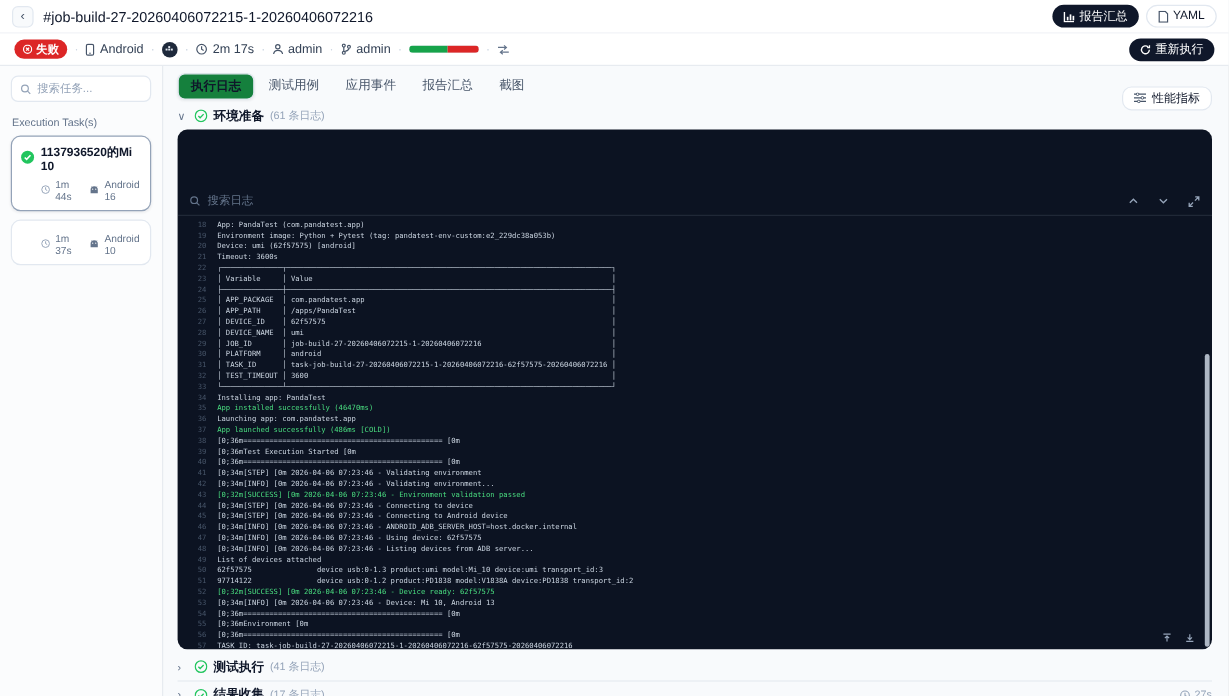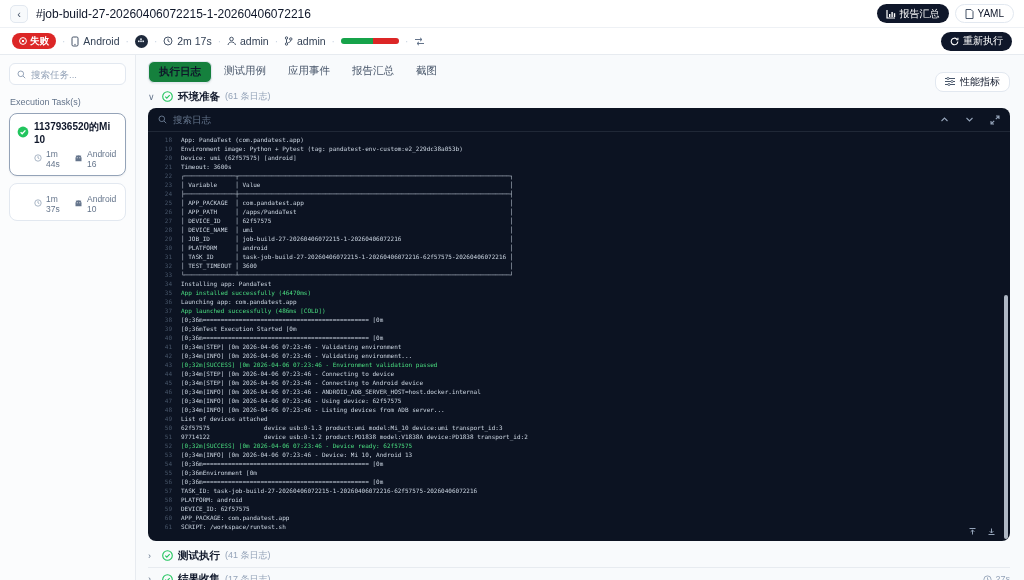--- a/index.html
+++ b/index.html
@@ -57,21 +57,21 @@
   .section-head { display:flex; align-items:center; gap:5px; margin-top:6px; height:15px; cursor:pointer; }
   .chev { color:#64748b; font-size:9px; width:9px; }
   .sec-name { font-size:10.5px; font-weight:bold; }
   .sec-count { font-size:9px; color:#94a3b8; }
   .sec-dur { margin-left:auto; display:flex; align-items:center; gap:3px; font-size:9px; color:#94a3b8; }
 
   
   .terminal { position:relative; margin-top:4px; height:433px; background:#0c1322;
     border-radius:8px; overflow:hidden; }
   .term-head { height:24px; display:flex; align-items:center; padding:0 10px; gap:6px;
-    border-bottom:1px solid rgba(148,163,184,.15); }
+    border-bottom:1px solid rgba(148,163,184,.15);margin-top:48px; }
   .term-head input { background:transparent; border:none; outline:none; color:#cbd5e1;
     font-size:9.5px; width:200px; font-family:"Liberation Sans", sans-serif; }
   .term-head input::placeholder { color:#64748b; }
   .term-ico { color:#94a3b8; margin-left:10px; cursor:pointer; display:flex; }
   .log-area { padding:3px 10px 0 10px; font-family:"DejaVu Sans Mono", monospace;
     font-size:6px; line-height:9px; color:#cbd5e1; }
   .log-line { white-space:pre; }
   .log-line .ln { display:inline-block; width:14px; text-align:right; margin-right:9px; color:#475569; }
   .log-line.g .lt { color:#4ade80; }
   .term-scrollbar { position:absolute; right:2px; top:24px; bottom:2px; width:4px; }

